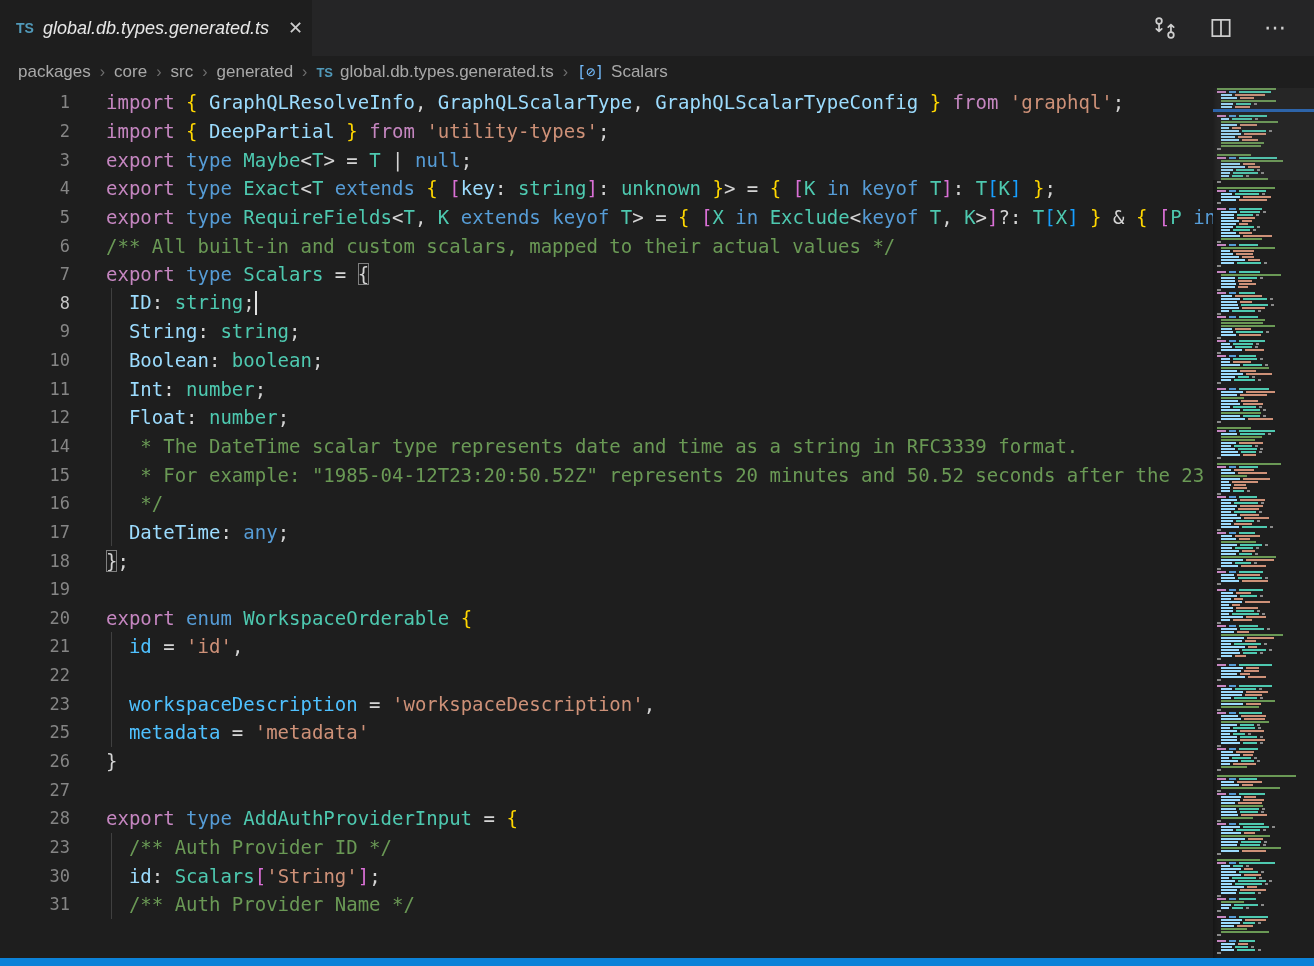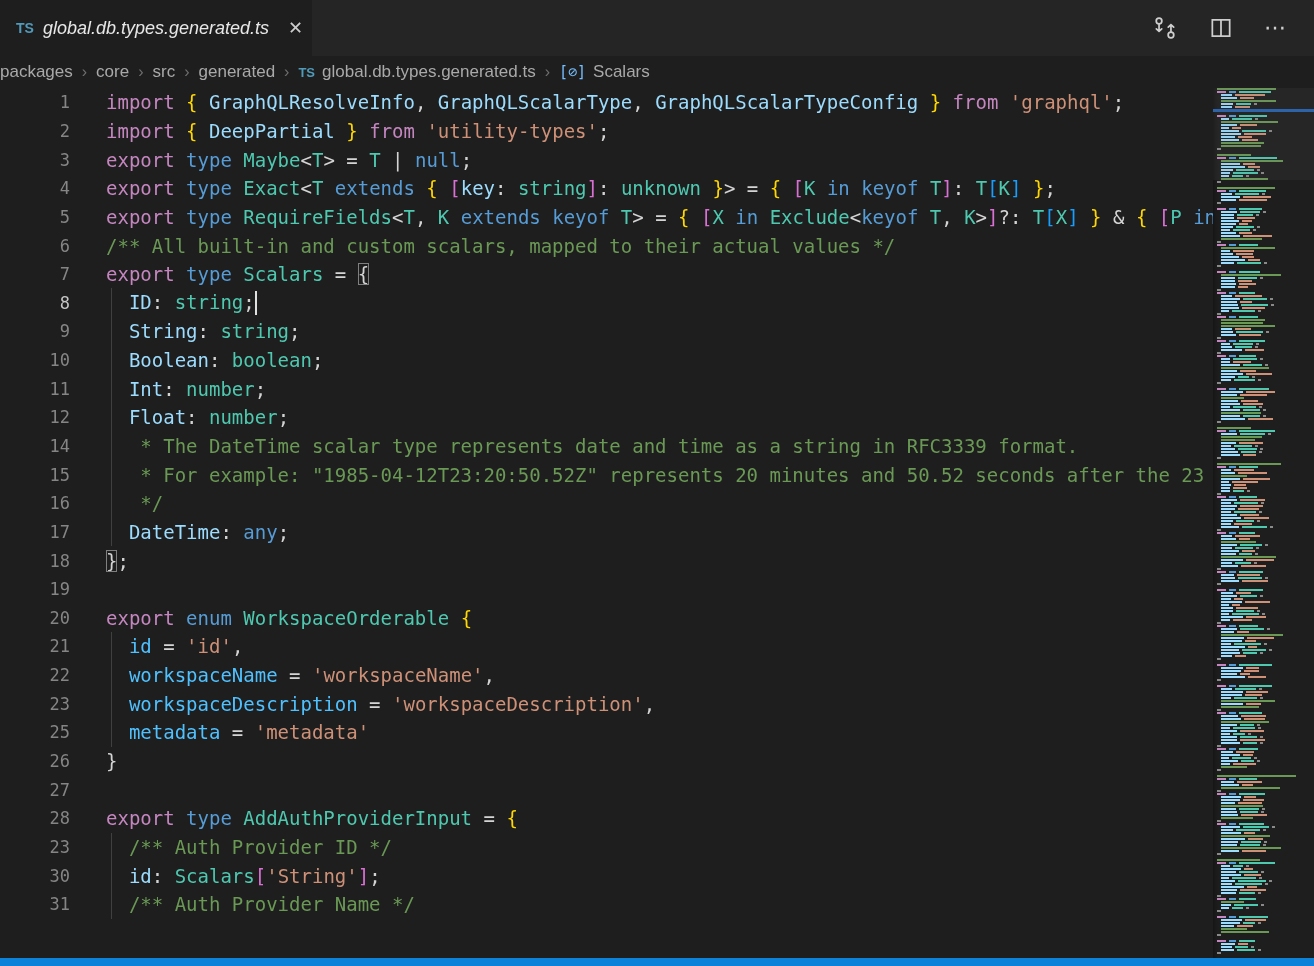--- a/index.html
+++ b/index.html
@@ -14,21 +14,21 @@
   .tab-ts-icon { color:#519aba; font-weight:bold; font-size:14px; letter-spacing:0; }
   .tab-label { color:#e8e8e8; font-size:18px; font-style:italic; white-space:nowrap; }
   .tab-close { color:#cccccc; font-size:18px; margin-left:10px; cursor:pointer; line-height:1; }
   .tab-actions { margin-left:auto; display:flex; align-items:center; gap:30px; padding-right:26px; }
   .action-icon { color:#cfcfcf; cursor:pointer; display:flex; align-items:center; }
   .action-icon svg { display:block; }
   .ellipsis { color:#cfcfcf; font-size:22px; letter-spacing:2px; cursor:pointer; }
 
   
   .breadcrumbs { position:absolute; left:0; top:56px; width:1314px; height:32px;
-                 background:#1e1e1e; display:flex; align-items:center; padding-left:0;
+                 background:#1e1e1e; display:flex; align-items:center; padding-left:18px;
                  font-size:17px; color:#a9a9a9; }
   .crumb { cursor:pointer; white-space:nowrap; }
   .crumb-sep { color:#6e6e6e; margin:0 9px; font-size:16px; }
   .crumb-ts { color:#519aba; font-weight:bold; font-size:13px; margin-right:7px; }
   .crumb-sym { color:#75beff; font-size:15px; margin-right:7px; font-family:"DejaVu Sans Mono", monospace; }
 
   
   .editor { position:absolute; left:0; top:88px; width:1213px; height:870px;
             background:#1e1e1e; overflow:hidden; }
   .line { display:flex; height:28.65px; align-items:center; white-space:pre; position:relative; }
@@ -111,21 +111,21 @@
     <div class="line"><div class="gutter">11</div><span class="guide"></span><div class="ltext"><span style="color: rgb(212, 212, 212);">  </span><span style="color: rgb(156, 220, 254);">Int</span><span style="color: rgb(212, 212, 212);">: </span><span style="color: rgb(78, 201, 176);">number</span><span style="color: rgb(212, 212, 212);">;</span></div></div>
     <div class="line"><div class="gutter">12</div><span class="guide"></span><div class="ltext"><span style="color: rgb(212, 212, 212);">  </span><span style="color: rgb(156, 220, 254);">Float</span><span style="color: rgb(212, 212, 212);">: </span><span style="color: rgb(78, 201, 176);">number</span><span style="color: rgb(212, 212, 212);">;</span></div></div>
     <div class="line"><div class="gutter">14</div><span class="guide"></span><div class="ltext"><span style="color: rgb(106, 153, 85);">   * The DateTime scalar type represents date and time as a string in RFC3339 format.</span></div></div>
     <div class="line"><div class="gutter">15</div><span class="guide"></span><div class="ltext"><span style="color: rgb(106, 153, 85);">   * For example: "1985-04-12T23:20:50.52Z" represents 20 minutes and 50.52 seconds after the 23</span></div></div>
     <div class="line"><div class="gutter">16</div><span class="guide"></span><div class="ltext"><span style="color: rgb(106, 153, 85);">   */</span></div></div>
     <div class="line"><div class="gutter">17</div><span class="guide"></span><div class="ltext"><span style="color: rgb(212, 212, 212);">  </span><span style="color: rgb(156, 220, 254);">DateTime</span><span style="color: rgb(212, 212, 212);">: </span><span style="color: rgb(86, 156, 214);">any</span><span style="color: rgb(212, 212, 212);">;</span></div></div>
     <div class="line"><div class="gutter">18</div><div class="ltext"><span class="tok-bm" style="color: rgb(212, 212, 212);">}</span><span style="color: rgb(212, 212, 212);">;</span></div></div>
     <div class="line"><div class="gutter">19</div><div class="ltext"></div></div>
     <div class="line"><div class="gutter">20</div><div class="ltext"><span style="color: rgb(197, 134, 192);">export </span><span style="color: rgb(86, 156, 214);">enum </span><span style="color: rgb(78, 201, 176);">WorkspaceOrderable</span><span style="color: rgb(212, 212, 212);"> </span><span style="color: rgb(255, 215, 0);">{</span></div></div>
     <div class="line"><div class="gutter">21</div><span class="guide"></span><div class="ltext"><span style="color: rgb(212, 212, 212);">  </span><span style="color: rgb(79, 193, 255);">id</span><span style="color: rgb(212, 212, 212);"> = </span><span style="color: rgb(206, 145, 120);">'id'</span><span style="color: rgb(212, 212, 212);">,</span></div></div>
-    <div class="line"><div class="gutter">22</div><span class="guide"></span><div class="ltext"><span style="color: rgb(212, 212, 212);">  </span><span style="color: rgb(79, 193, 255);">workspaceName</span><span style="color: rgb(212, 212, 212);"> = </span><span style="color: rgb(206, 145, 120);">'workspaceName'</span><span style="color: rgb(212, 212, 212);">,</span></div></div>
+    <div class="line"><div class="gutter">22</div><span class="guide"></span></div>
     <div class="line"><div class="gutter">23</div><span class="guide"></span><div class="ltext"><span style="color: rgb(212, 212, 212);">  </span><span style="color: rgb(79, 193, 255);">workspaceDescription</span><span style="color: rgb(212, 212, 212);"> = </span><span style="color: rgb(206, 145, 120);">'workspaceDescription'</span><span style="color: rgb(212, 212, 212);">,</span></div></div>
     <div class="line"><div class="gutter">25</div><span class="guide"></span><div class="ltext"><span style="color: rgb(212, 212, 212);">  </span><span style="color: rgb(79, 193, 255);">metadata</span><span style="color: rgb(212, 212, 212);"> = </span><span style="color: rgb(206, 145, 120);">'metadata'</span></div></div>
     <div class="line"><div class="gutter">26</div><div class="ltext"><span style="color: rgb(212, 212, 212);">}</span></div></div>
     <div class="line"><div class="gutter">27</div><div class="ltext"></div></div>
     <div class="line"><div class="gutter">28</div><div class="ltext"><span style="color: rgb(197, 134, 192);">export </span><span style="color: rgb(86, 156, 214);">type </span><span style="color: rgb(78, 201, 176);">AddAuthProviderInput</span><span style="color: rgb(212, 212, 212);"> = </span><span style="color: rgb(255, 215, 0);">{</span></div></div>
     <div class="line"><div class="gutter">23</div><span class="guide"></span><div class="ltext"><span style="color: rgb(106, 153, 85);">  /** Auth Provider ID */</span></div></div>
     <div class="line"><div class="gutter">30</div><span class="guide"></span><div class="ltext"><span style="color: rgb(212, 212, 212);">  </span><span style="color: rgb(156, 220, 254);">id</span><span style="color: rgb(212, 212, 212);">: </span><span style="color: rgb(78, 201, 176);">Scalars</span><span style="color: rgb(218, 112, 214);">[</span><span style="color: rgb(206, 145, 120);">'String'</span><span style="color: rgb(218, 112, 214);">]</span><span style="color: rgb(212, 212, 212);">;</span></div></div>
     <div class="line"><div class="gutter">31</div><span class="guide"></span><div class="ltext"><span style="color: rgb(106, 153, 85);">  /** Auth Provider Name */</span></div></div>
   </div>
 

